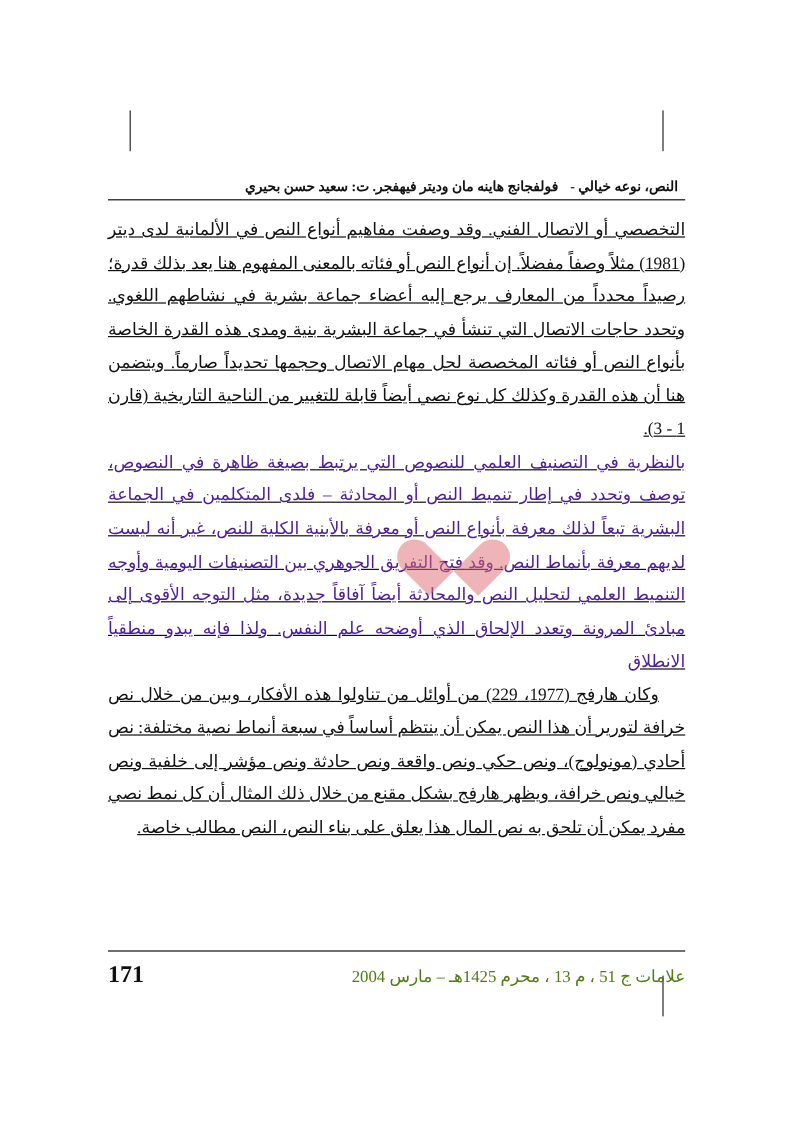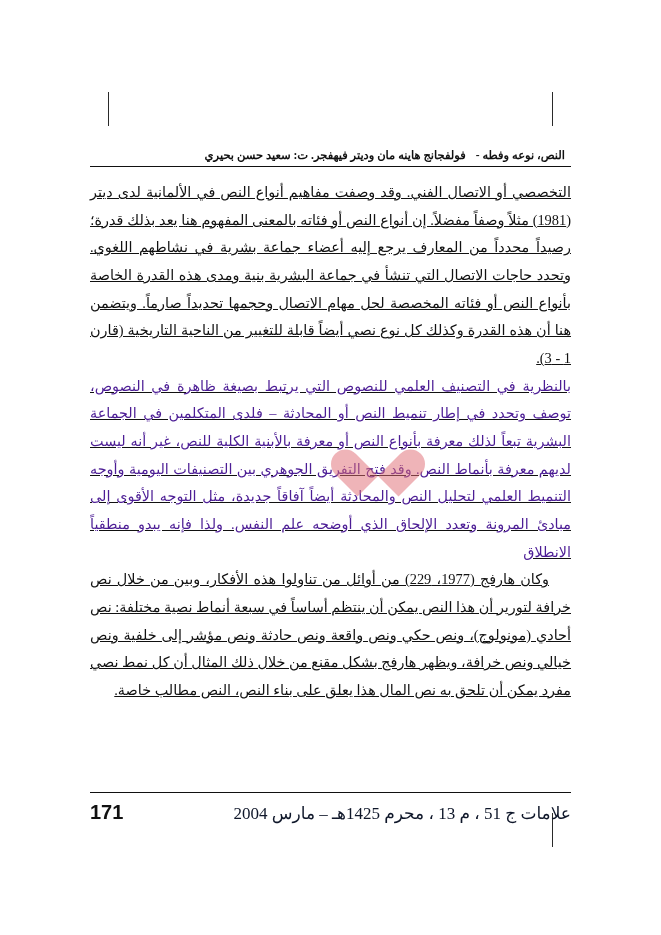--- a/index.html
+++ b/index.html
@@ -128,44 +128,44 @@
     margin-bottom: 8px;
   }
   .footer-row {
     display: flex;
     flex-direction: row;
     justify-content: space-between;
     align-items: baseline;
     direction: rtl;
   }
   .page-number {
-    font-family: Liberation Sans, sans-serif;
+    font-family: Liberation Serif, serif;
     font-size: 20px;
     font-weight: bold;
     color: #111;
     direction: ltr;
   }
   .footer-meta {
-    font-size: 17px;
-    color: #0f172a;
+    font-size: 14px;
+    color: #4d7c0f;
     direction: rtl;
     white-space: nowrap;
   }
 </style>
 </head>
 <body>
 
 <div class="crop-mark crop-top-right"></div>
 <div class="crop-mark crop-top-left"></div>
 <div class="crop-mark crop-bottom-right"></div>
 
 <div class="page">
 
   <div class="running-head">
-    <span>النص، نوعه وفطه -</span>
+    <span>النص، نوعه خيالي -</span>
     <span>فولفجانج هاينه مان وديتر فيهفجر. ت: سعيد حسن بحيري</span>
   </div>
   <div class="header-rule"></div>
 
   <div class="body-text">
     <p>التخصصي أو الاتصال الفني. وقد وصفت مفاهيم أنواع النص في الألمانية لدى ديتر (1981) مثلاً وصفاً مفضلاً. إن أنواع النص أو فئاته بالمعنى المفهوم هنا يعد بذلك قدرة؛ رصيداً محدداً من المعارف يرجع إليه أعضاء جماعة بشرية في نشاطهم اللغوي. وتحدد حاجات الاتصال التي تنشأ في جماعة البشرية بنية ومدى هذه القدرة الخاصة بأنواع النص أو فئاته المخصصة لحل مهام الاتصال وحجمها تحديداً صارماً. ويتضمن هنا أن هذه القدرة وكذلك كل نوع نصي أيضاً قابلة للتغيير من الناحية التاريخية (قارن 1 - 3).</p>
     <p class="faded">بالنظرية في التصنيف العلمي للنصوص التي يرتبط بصيغة ظاهرة في النصوص، توصف وتحدد في إطار تنميط النص أو المحادثة – فلدى المتكلمين في الجماعة البشرية تبعاً لذلك معرفة بأنواع النص أو معرفة بالأبنية الكلية للنص، غير أنه ليست لديهم معرفة بأنماط النص. وقد فتح التفريق الجوهري بين التصنيفات اليومية وأوجه التنميط العلمي لتحليل النص والمحادثة أيضاً آفاقاً جديدة، مثل التوجه الأقوى إلى مبادئ المرونة وتعدد الإلحاق الذي أوضحه علم النفس. ولذا فإنه يبدو منطقياً الانطلاق</p>
     <p class="indent">وكان هارفج (1977، 229) من أوائل من تناولوا هذه الأفكار، وبين من خلال نص خرافة لتورير أن هذا النص يمكن أن ينتظم أساساً في سبعة أنماط نصية مختلفة: نص أحادي (مونولوج)، ونص حكي ونص واقعة ونص حادثة ونص مؤشر إلى خلفية ونص خيالي ونص خرافة، ويظهر هارفج بشكل مقنع من خلال ذلك المثال أن كل نمط نصي مفرد يمكن أن تلحق به نص المال هذا يعلق على بناء النص، النص مطالب خاصة.</p>
   </div>
 

